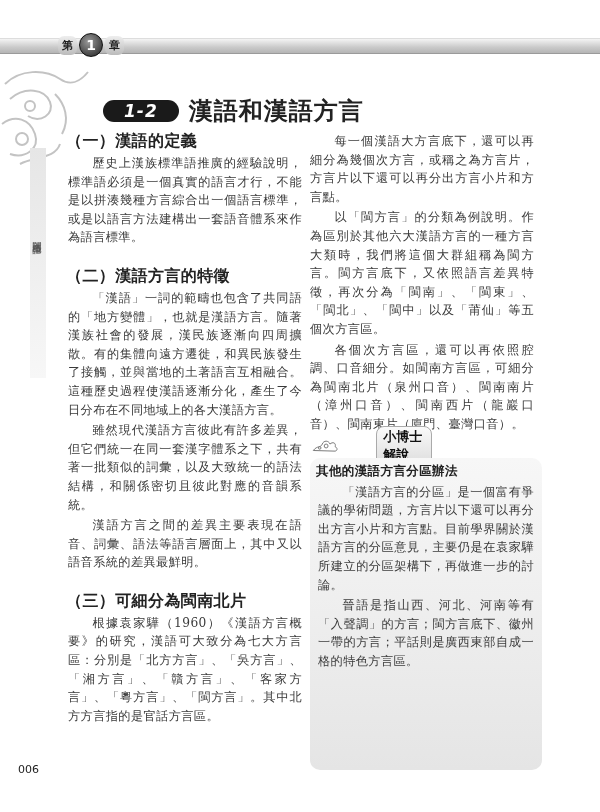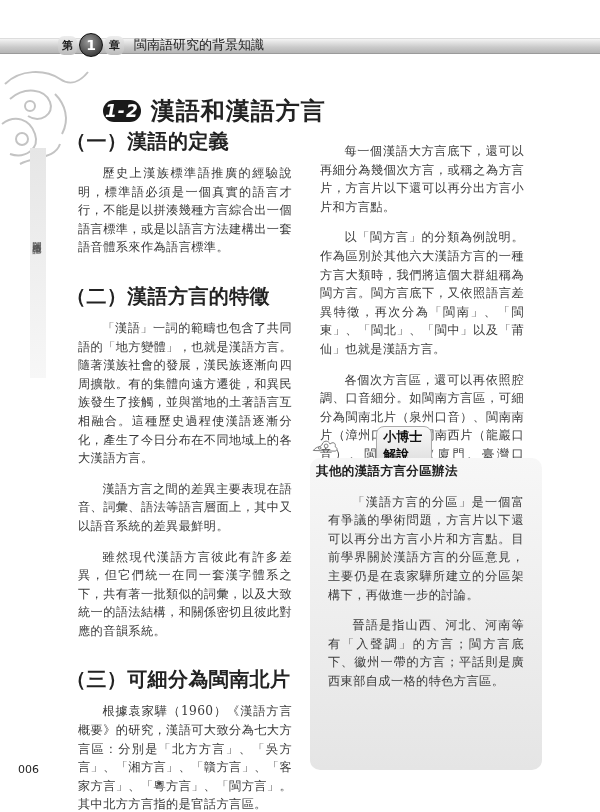--- a/index.html
+++ b/index.html
@@ -34,28 +34,28 @@
   .side-text {
     position: absolute; left: 33px; top: 234px; width: 10px;
     writing-mode: vertical-rl; font-size: 9px; color: #555; font-family: "DejaVu Sans", sans-serif; letter-spacing: 1px;
   }
   .section-title {
     position: absolute; left: 103px; top: 95px; display: flex; align-items: center;
     font-family: "DejaVu Sans", sans-serif;
   }
   .section-badge {
     background: #1a1a1a; color: #fff; font-style: italic; font-weight: bold; font-size: 17px;
-    padding: 1px 2px; border-radius: 11px; margin-right: 10px; letter-spacing: 1px;
+    padding: 1px 21px; border-radius: 11px; margin-right: 10px; letter-spacing: 1px;
   }
   .section-text { font-size: 24px; font-weight: bold; color: #222; letter-spacing: 1px; text-align: center; }
   .col { position: absolute; font-size: 12.2px; line-height: 18.6px; letter-spacing: 0.4px; color: #3a3a3a; }
   .col-left { left: 66px; top: 130px; width: 238px; }
   .col-right { left: 308px; top: 130px; width: 228px; }
-  .h { font-family: "DejaVu Sans", sans-serif; font-size: 20px; font-weight: bold; color: #222; margin: 0 0 2px 0; line-height: 22px; }
-  .p { margin: 12px; text-indent: 2em; text-align: justify; }
+  .h { font-family: "DejaVu Sans", sans-serif; font-size: 16px; font-weight: bold; color: #222; margin: 0 0 2px 0; line-height: 22px; }
+  .p { margin: 2px; text-indent: 2em; text-align: justify; }
   .gap { height: 16px; }
   .tip-header {
     position: absolute; left: 312px; top: 434px; width: 120px; height: 24px;
     display: flex; align-items: center; font-family: "DejaVu Sans", sans-serif; gap: 36px;
   }
   .tip-cloud { width: 44px; height: 22px; }
   .tip-label {
     background: linear-gradient(#fafafa,#ddd); border: 1px solid #aaa; border-radius: 8px;
     padding: 1px 6px; font-size: 13px; font-weight: bold; color: #111;
   }
@@ -69,21 +69,20 @@
   .page-num { position: absolute; left: 18px; top: 763px; font-family: "DejaVu Sans", sans-serif; font-size: 11px; color: #222; }
 </style>
 </head>
 <body>
 
 <div class="header-bar"></div>
 <div class="chapter-tab">
   <span class="chap-di">第</span>
   <span class="chap-num">1</span>
   <span class="chap-zhang">章</span>
-  <span class="chap-title">閩南語研究的背景知識</span>
 </div>
 
 <svg class="ornament" viewBox="0 0 96 110">
   <g fill="none" stroke="#bdbdbd" stroke-width="2">
     <path d="M5 20 C20 5, 45 5, 60 15 C70 22, 80 18, 88 8"></path>
     <path d="M10 35 C25 22, 45 25, 50 38 C55 50, 40 60, 28 52"></path>
     <path d="M2 60 C15 50, 30 55, 35 70 C40 85, 25 95, 10 90"></path>
     <path d="M20 100 C35 92, 55 95, 60 80"></path>
     <circle cx="30" cy="42" r="5"></circle>
     <circle cx="22" cy="75" r="6"></circle>
@@ -98,30 +97,30 @@
   <span class="section-badge">1-2</span>
   <span class="section-text">漢語和漢語方言</span>
 </div>
 
 <div class="col col-left">
   <div class="h">（一）漢語的定義</div>
   <p class="p">歷史上漢族標準語推廣的經驗說明，標準語必須是一個真實的語言才行，不能是以拼湊幾種方言綜合出一個語言標準，或是以語言方法建構出一套語音體系來作為語言標準。</p>
   <div class="gap"></div>
   <div class="h">（二）漢語方言的特徵</div>
   <p class="p">「漢語」一詞的範疇也包含了共同語的「地方變體」，也就是漢語方言。隨著漢族社會的發展，漢民族逐漸向四周擴散。有的集體向遠方遷徙，和異民族發生了接觸，並與當地的土著語言互相融合。這種歷史過程使漢語逐漸分化，產生了今日分布在不同地域上的各大漢語方言。</p>
+  <p class="p">雖然現代漢語方言彼此有許多差異，但它們統一在同一套漢字體系之下，共有著一批類似的詞彙，以及大致統一的語法結構，和關係密切且彼此對應的音韻系統。</p>
   <p class="p">漢語方言之間的差異主要表現在語音、詞彙、語法等語言層面上，其中又以語音系統的差異最鮮明。</p>
-  <p class="p">雖然現代漢語方言彼此有許多差異，但它們統一在同一套漢字體系之下，共有著一批類似的詞彙，以及大致統一的語法結構，和關係密切且彼此對應的音韻系統。</p>
   <div class="gap"></div>
   <div class="h">（三）可細分為閩南北片</div>
   <p class="p">根據袁家驊（1960）《漢語方言概要》的研究，漢語可大致分為七大方言區：分別是「北方方言」、「吳方言」、「湘方言」、「贛方言」、「客家方言」、「粵方言」、「閩方言」。其中北方方言指的是官話方言區。</p>
 </div>
 
 <div class="col col-right">
   <p class="p">每一個漢語大方言底下，還可以再細分為幾個次方言，或稱之為方言片，方言片以下還可以再分出方言小片和方言點。</p>
-  <p class="p">以「閩方言」的分類為例說明。作為區別於其他六大漢語方言的一種方言大類時，我們將這個大群組稱為閩方言。閩方言底下，又依照語言差異特徵，再次分為「閩南」、「閩東」、「閩北」、「閩中」以及「莆仙」也就是漢語方言。</p>
+  <p class="p">以「閩方言」的分類為例說明。作為區別於其他六大漢語方言的一種方言大類時，我們將這個大群組稱為閩方言。閩方言底下，又依照語言差異特徵，再次分為「閩南」、「閩東」、「閩北」、「閩中」以及「莆仙」等五個次方言區。</p>
   <p class="p">各個次方言區，還可以再依照腔調、口音細分。如閩南方言區，可細分為閩南北片（泉州口音）、閩南南片（漳州口音）、閩南西片（龍巖口音）、閩南東片（廈門、臺灣口音）。</p>
 </div>
 
 <div class="tip-header">
   <svg class="tip-cloud" viewBox="0 0 44 22">
     <g fill="none" stroke="#777" stroke-width="1.5">
       <path d="M2 18 C8 10, 14 14, 16 8 C18 2, 26 2, 28 8 C32 4, 38 6, 36 12 C40 14, 40 18, 36 19 Z"></path>
       <circle cx="22" cy="11" r="3"></circle>
       <circle cx="12" cy="14" r="2"></circle>
     </g>

